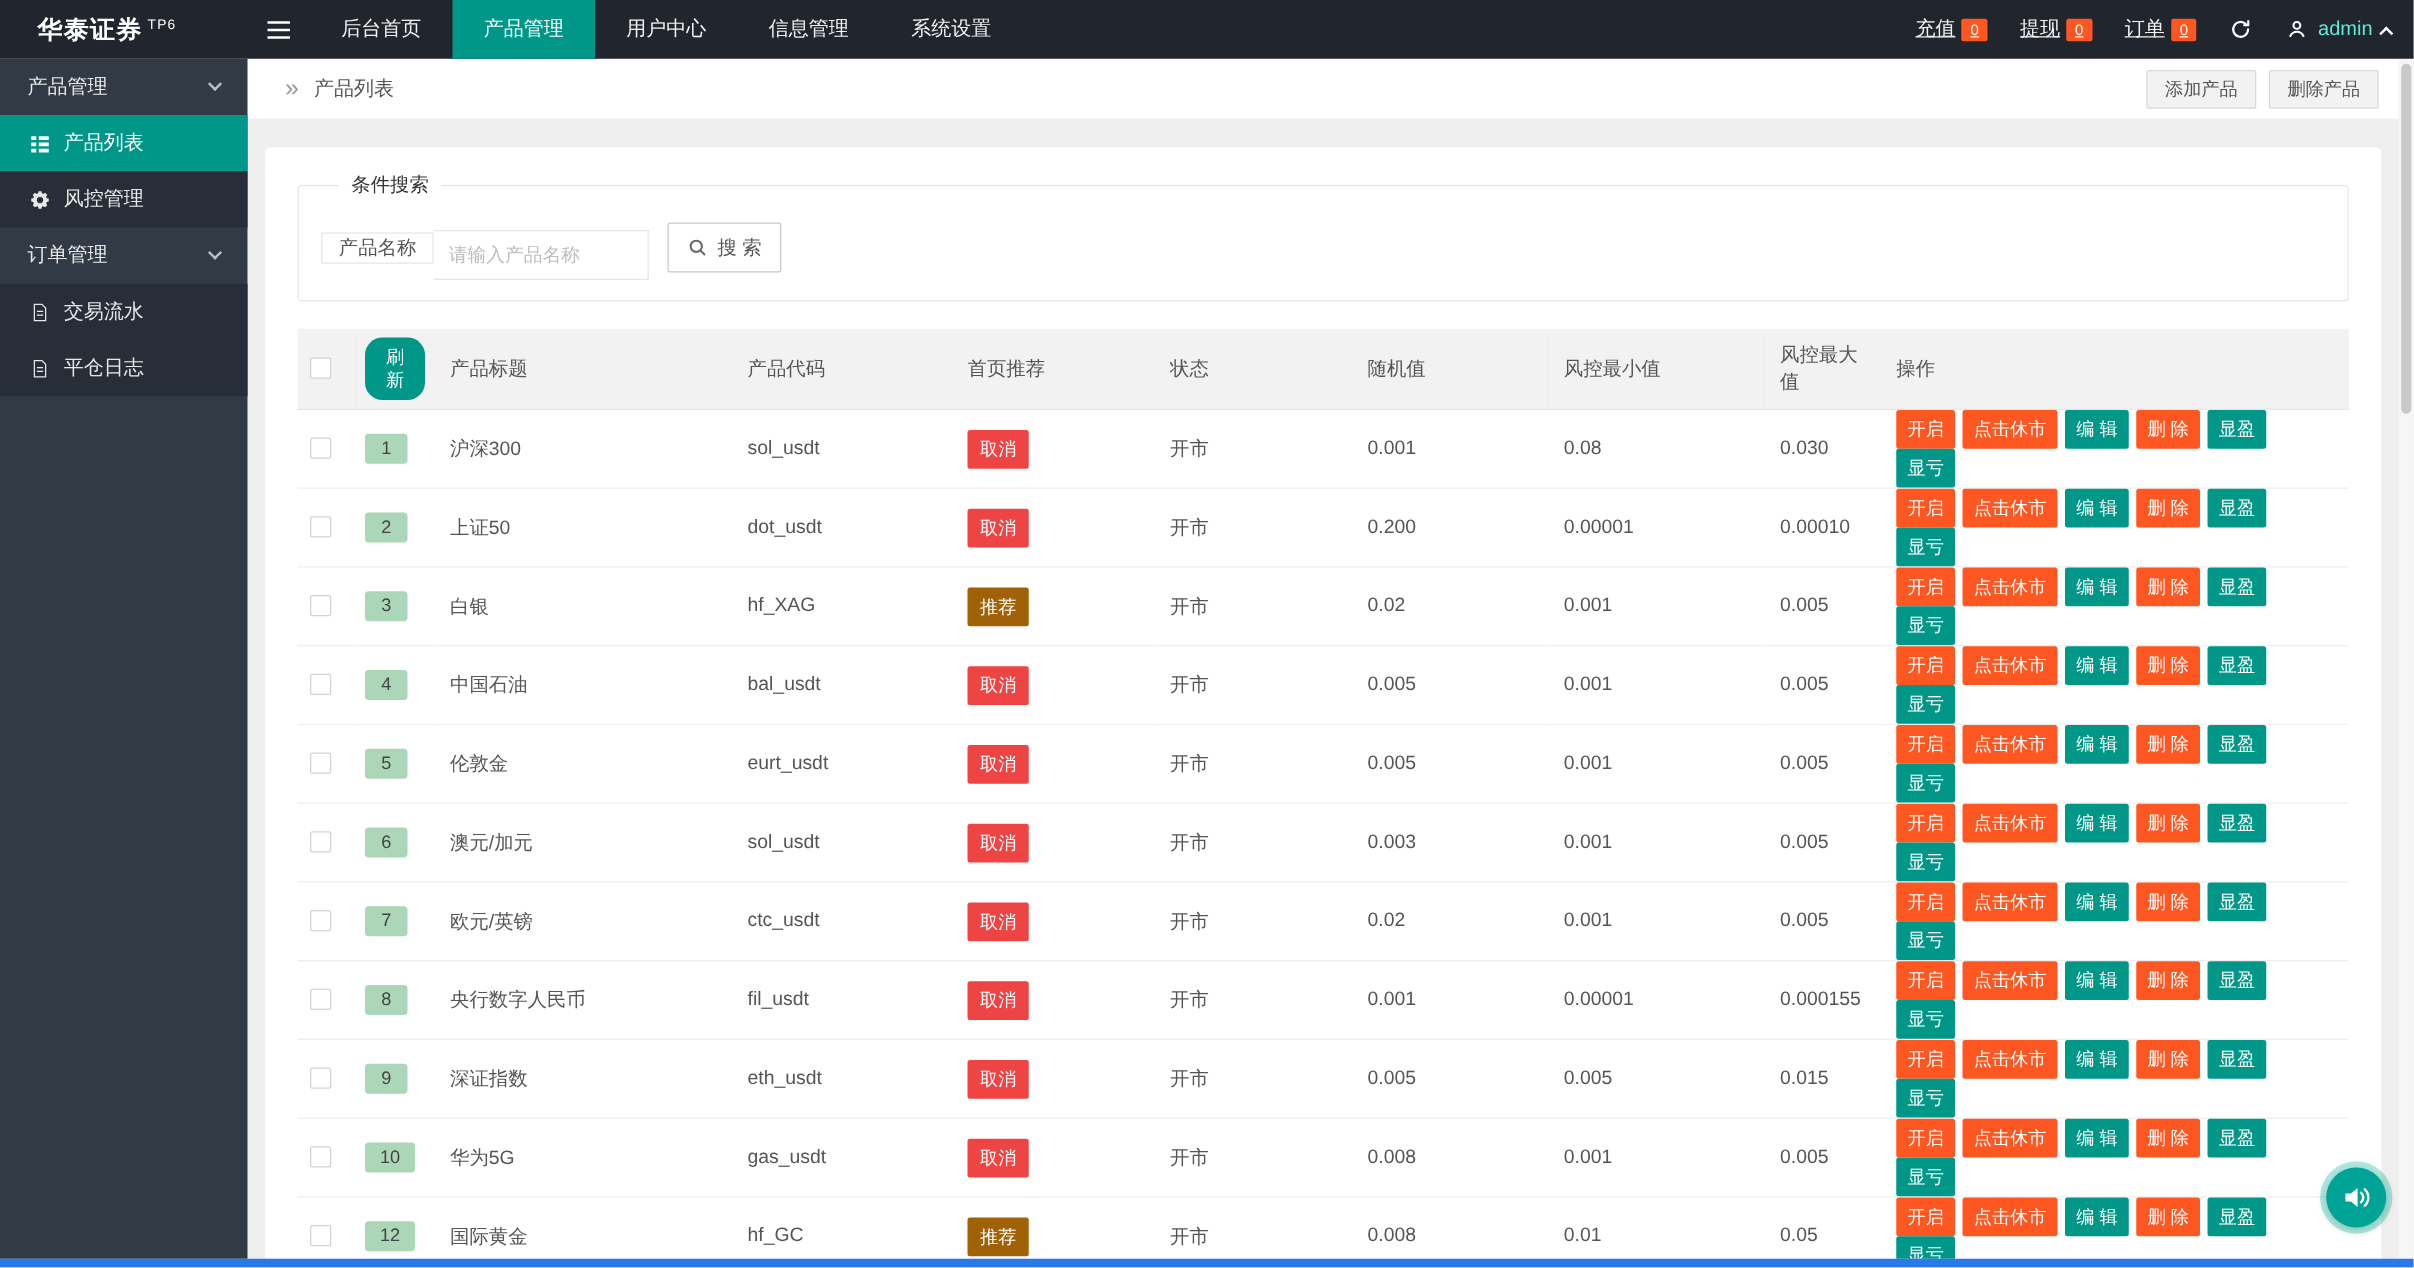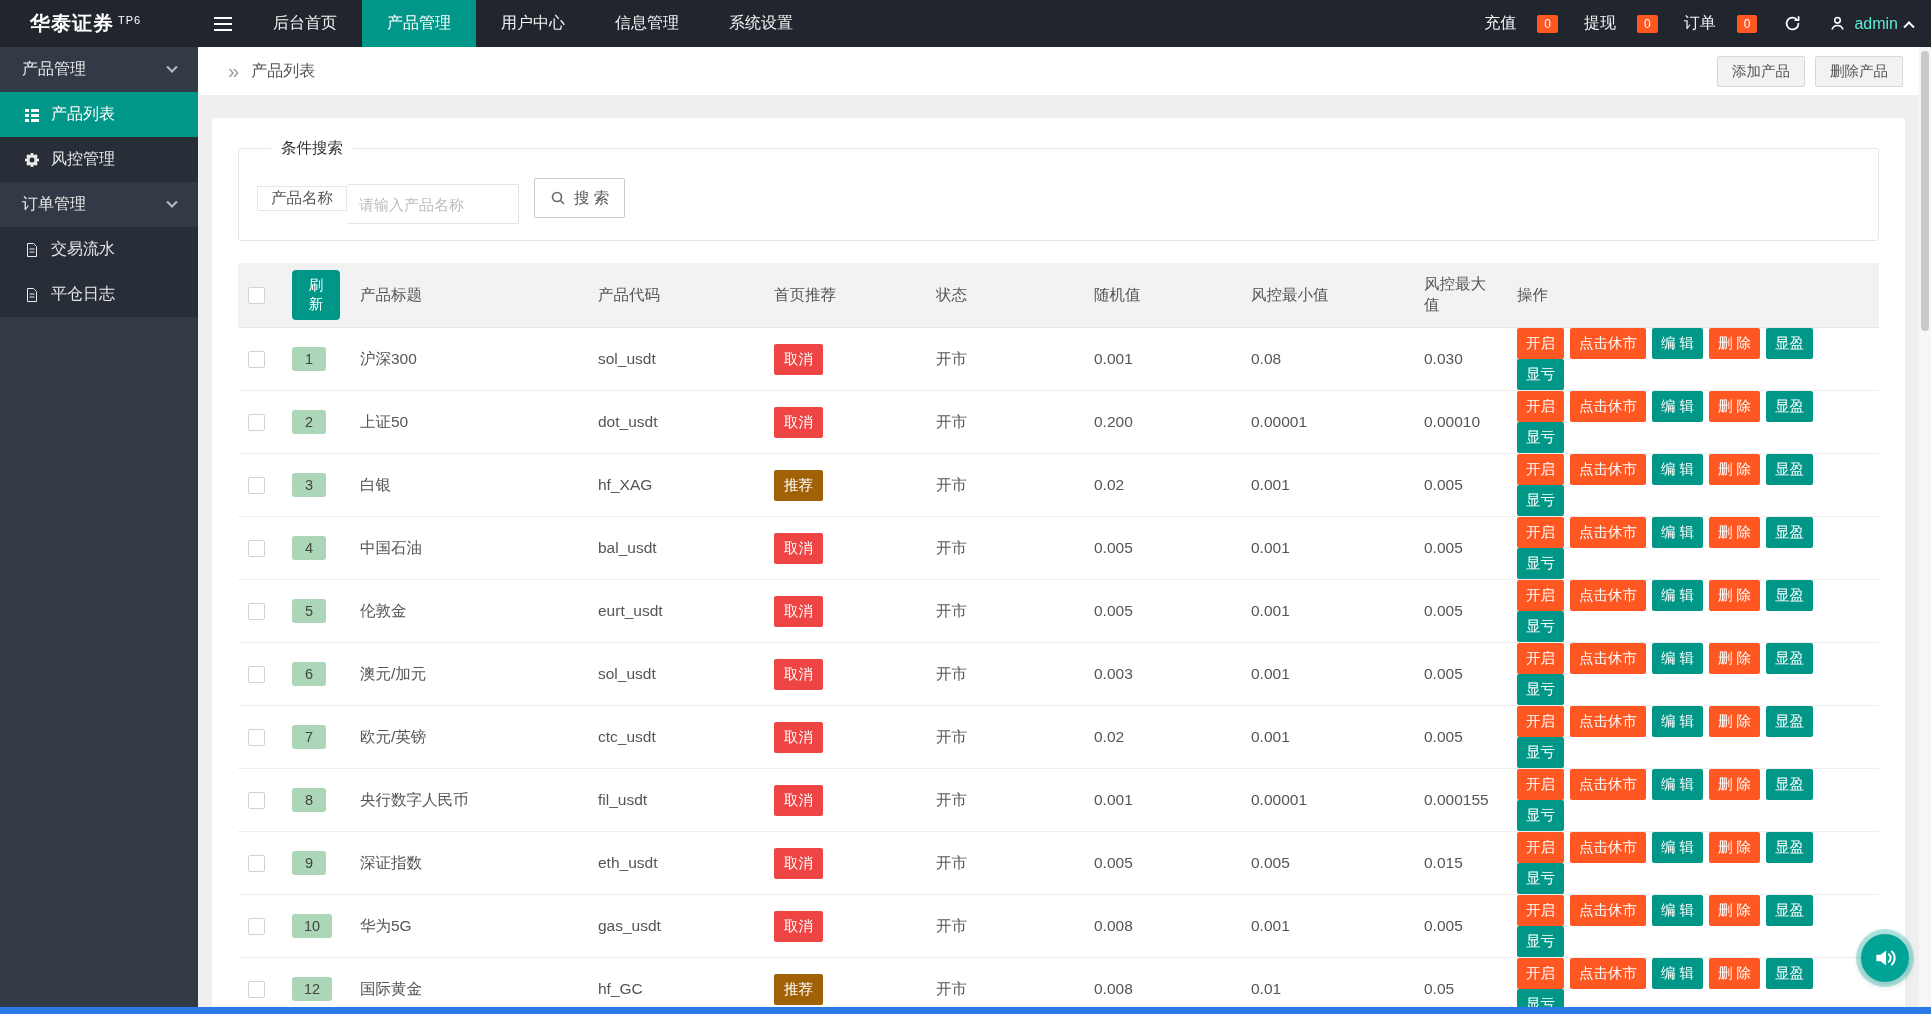--- a/index.html
+++ b/index.html
@@ -10,21 +10,21 @@
   .topbar { position:absolute; top:0; left:0; right:0; height:47px; background:#21252d; display:flex; align-items:stretch; z-index:30; }
   .brand { width:198px; display:flex; align-items:center; padding-left:30px; color:#fff; font-size:20px; font-weight:bold; letter-spacing:1px; }
   .brand sup { font-size:11px; font-weight:normal; margin-left:4px; transform:translateY(-4px); }
   .hamburger { width:50px; display:flex; align-items:center; justify-content:center; cursor:pointer; }
   .hamburger .bars, .hamburger .bars::before, .hamburger .bars::after { width:18px; height:2px; background:#fff; display:block; position:relative; }
   .hamburger .bars::before { content:""; position:absolute; top:-6px; left:0; }
   .hamburger .bars::after { content:""; position:absolute; top:6px; left:0; }
   .nav-item { display:flex; align-items:center; padding:0 25px; color:#f2f2f2; font-size:16px; cursor:pointer; }
   .nav-item.active { background:#009688; color:#fff; }
   .topbar-right { margin-left:auto; display:flex; align-items:center; padding-right:18px; gap:26px; }
-  .quick { display:flex; align-items:center; gap:21px; color:#f2f2f2; font-size:16px; cursor:pointer; }
+  .quick { display:flex; align-items:center; gap:5px; color:#f2f2f2; font-size:16px; cursor:pointer;text-decoration:underline; }
   .q-badge { background:#ff5722; color:#fff; font-size:12px; line-height:1; padding:3px 7px; border-radius:2px; }
   .icon-btn { display:flex; align-items:center; cursor:pointer; }
   .icon-btn svg { width:19px; height:19px; }
   .userbox { display:flex; align-items:center; gap:7px; color:#5eead4; font-size:16px; cursor:pointer; }
   .userbox svg { width:19px; height:19px; }
   .chev-up { width:8px; height:8px; border-left:2px solid #fff; border-top:2px solid #fff; transform:rotate(45deg) translate(2px,2px); }
 
   
   .sidebar { position:absolute; top:47px; left:0; bottom:7px; width:198px; background:#323a45; z-index:20; }
   .side-item { height:45px; display:flex; align-items:center; padding:0 22px; color:#e8e8e8; font-size:16px; cursor:pointer; }
@@ -53,21 +53,21 @@
   .form-input::placeholder { color:#bdbdbd; }
   .search-btn { margin-left:15px; height:40px; padding:0 15px; background:#fff; border:1px solid #c9c9c9; border-radius:2px; font-size:15.5px; color:#555; display:flex; align-items:center; gap:8px; cursor:pointer; font-family:inherit;justify-content:space-between; }
   .search-btn svg { width:16px; height:16px; }
 
   
   table.products { width:100%; border-collapse:collapse; table-layout:fixed; }
   thead tr { background:#f2f2f2; }
   th { font-weight:normal; text-align:left; font-size:15.5px; color:#555; padding:7px 10px; height:40px; border-bottom:1px solid #e6e6e6; }
   td { font-size:15.5px; color:#555; padding:0 10px; height:54px; border-bottom:1px solid #eeeeee; }
   .cb { display:inline-block; width:17px; height:17px; border:1px solid #d2d2d2; border-radius:2px; background:#fff; vertical-align:middle; cursor:pointer; }
-  .refresh-btn { background:#009688; color:#fff; border:none; border-radius:4px; font-size:14.5px; padding:6px 11px; cursor:pointer; font-family:inherit; }
+  .refresh-btn { background:#009688; color:#fff; border:none; border-radius:14px; font-size:14.5px; padding:6px 11px; cursor:pointer; font-family:inherit; }
   .row-no { display:inline-block; background:#abd6b7; color:#444; font-size:14.5px; border-radius:3px; padding:4px 12px; min-width:34px; text-align:center; }
   .badge { display:inline-block; color:#fff; font-size:14.5px; border-radius:2px; padding:6px 10px; cursor:pointer; }
   .badge-cancel { background:#ef4444; }
   .badge-rec { background:#a16207;font-family:Liberation Serif, serif; }
   .btn { border:none; border-radius:2px; color:#fff; font-size:14.5px; height:31px; padding:0 9px; margin-right:6px; cursor:pointer; font-family:inherit; }
   .btn-red { background:#ff5722; }
   .btn-teal { background:#009688; }
 
   
   .v-scroll-track { position:absolute; top:47px; right:0; bottom:7px; width:12px; background:#f6f6f6; z-index:25; }

